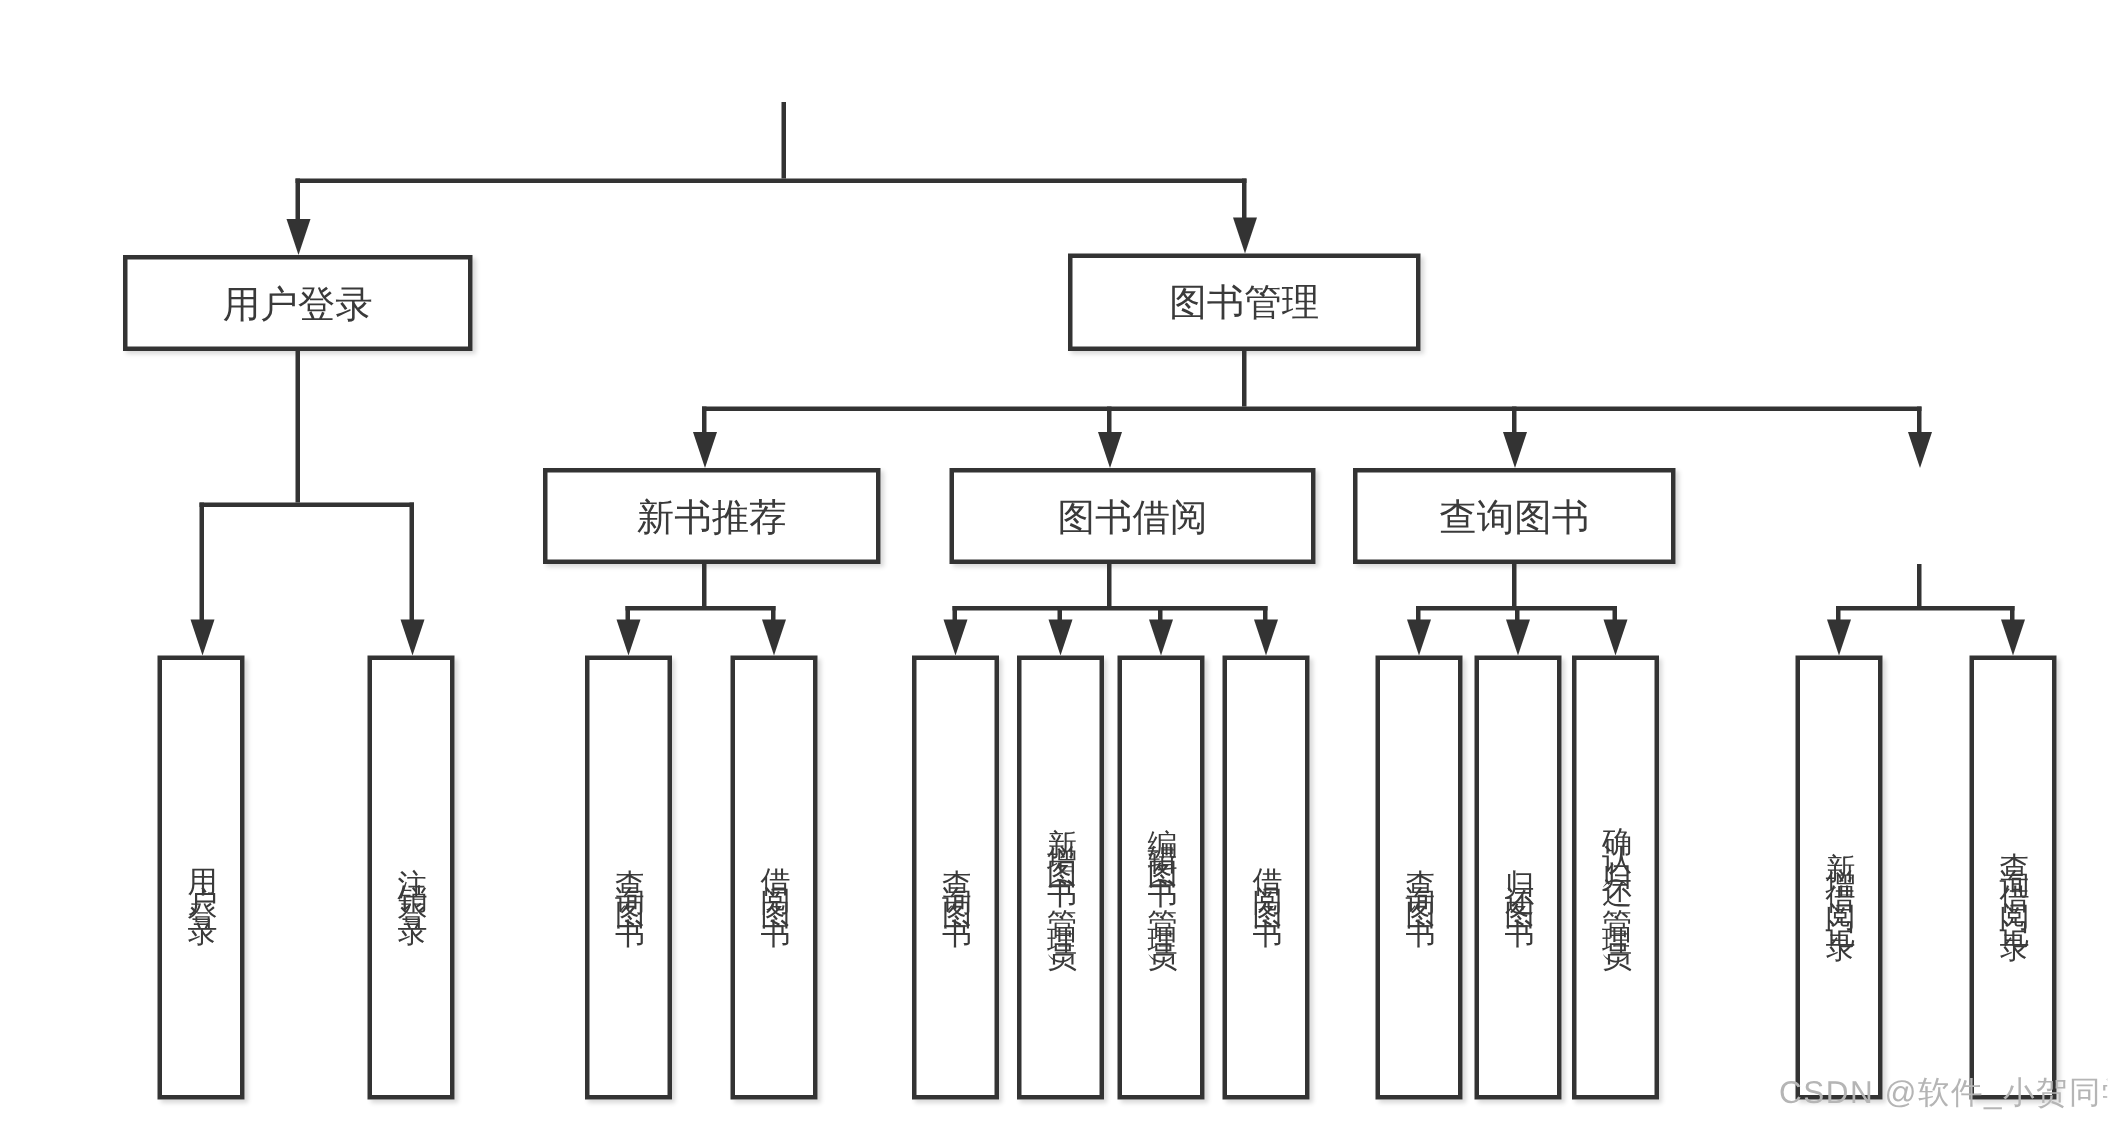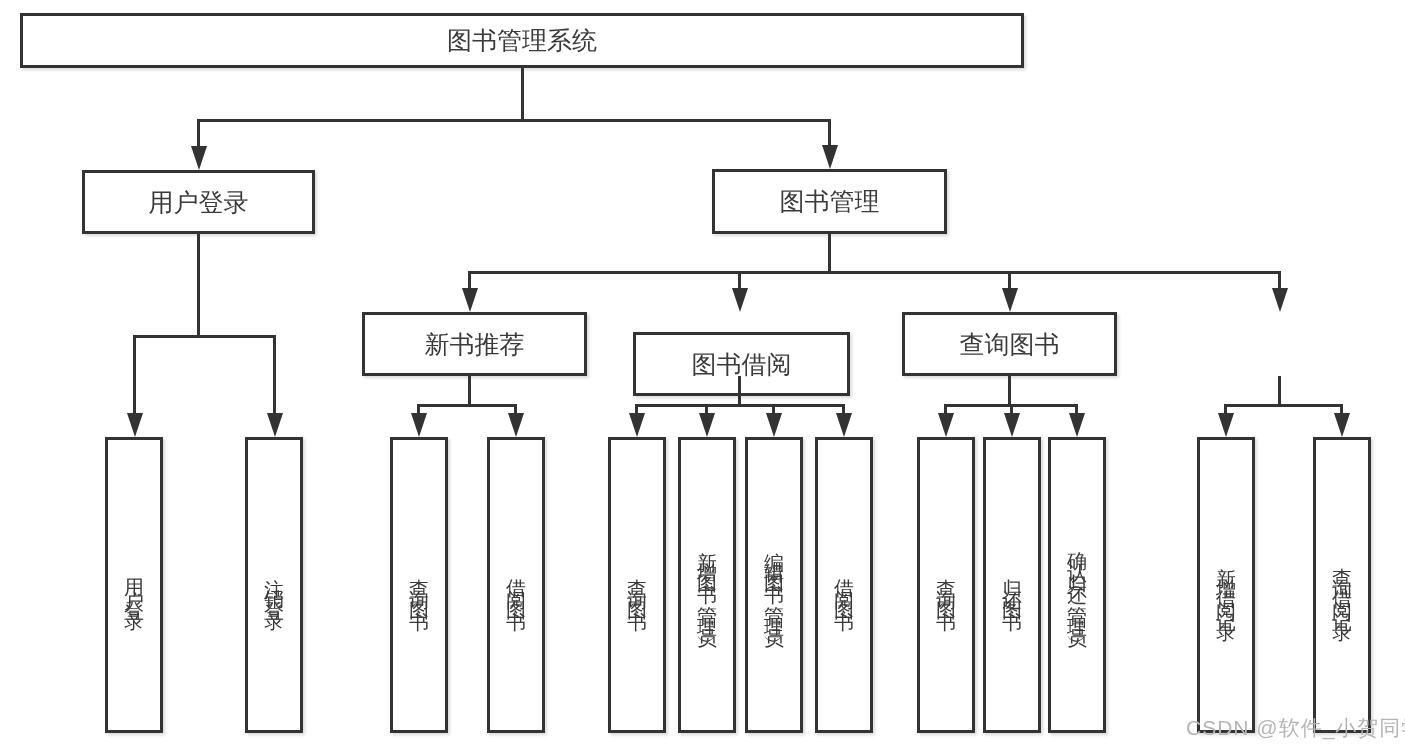--- a/index.html
+++ b/index.html
@@ -33,21 +33,20 @@
     position:absolute; left:1186px; top:714px;
     font-size:21px; color:var(--watermark,#b5b5b5);
     letter-spacing:1px; white-space:nowrap;
   }
 </style>
 </head>
 <body>
 
 <div class="stage">
 
-  <div class="box" style="left:20px;top:13px;width:1004px;height:55px">图书管理系统</div>
 
   <div class="vl" style="left:521px;top:68px;height:51px"></div>
   <div class="hl" style="left:197px;top:119px;width:634px"></div>
   <div class="vl" style="left:197px;top:119px;height:28px"></div>
   <div class="vl" style="left:828px;top:119px;height:28px"></div>
   <div class="arrow" style="left:191px;top:146px"></div>
   <div class="arrow" style="left:822px;top:145px"></div>
 
   <div class="box" style="left:82px;top:170px;width:233px;height:64px">用户登录</div>
   <div class="box" style="left:712px;top:169px;width:235px;height:65px">图书管理</div>
@@ -64,21 +63,21 @@
   <div class="vl" style="left:468px;top:271px;height:18px"></div>
   <div class="vl" style="left:738px;top:271px;height:18px"></div>
   <div class="vl" style="left:1008px;top:271px;height:18px"></div>
   <div class="vl" style="left:1278px;top:271px;height:18px"></div>
   <div class="arrow" style="left:462px;top:288px"></div>
   <div class="arrow" style="left:732px;top:288px"></div>
   <div class="arrow" style="left:1002px;top:288px"></div>
   <div class="arrow" style="left:1272px;top:288px"></div>
 
   <div class="box" style="left:362px;top:312px;width:225px;height:64px">新书推荐</div>
-  <div class="box" style="left:633px;top:332px;width:217px;height:64px">图书借阅</div>
+  <div class="box" style="left:633px;top:312px;width:244px;height:64px">图书借阅</div>
   <div class="box" style="left:902px;top:312px;width:215px;height:64px">查询图书</div>
 
   <div class="vl" style="left:468px;top:376px;height:28px"></div>
   <div class="hl" style="left:417px;top:404px;width:100px"></div>
   <div class="vl" style="left:417px;top:404px;height:10px"></div>
   <div class="vl" style="left:514px;top:404px;height:10px"></div>
   <div class="arrow" style="left:411px;top:413px"></div>
   <div class="arrow" style="left:508px;top:413px"></div>
 
   <div class="vl" style="left:738px;top:376px;height:28px"></div>

